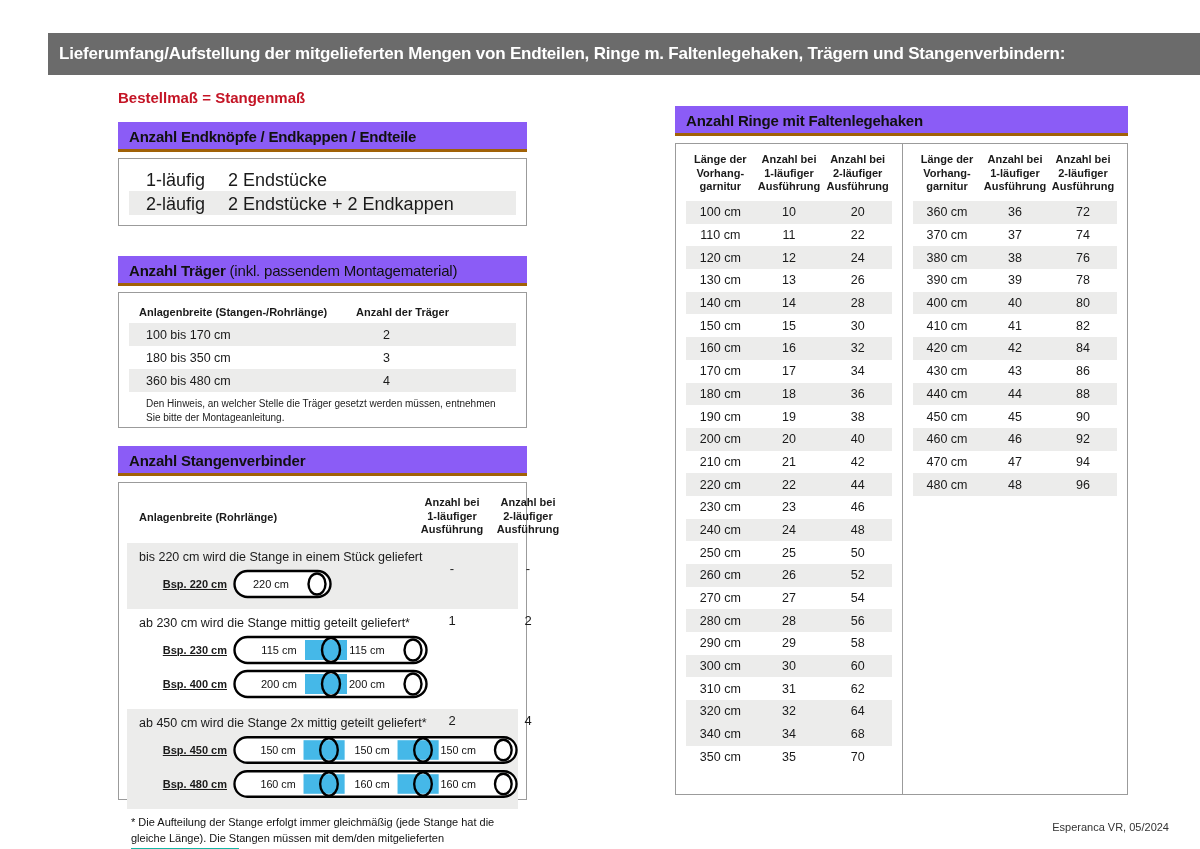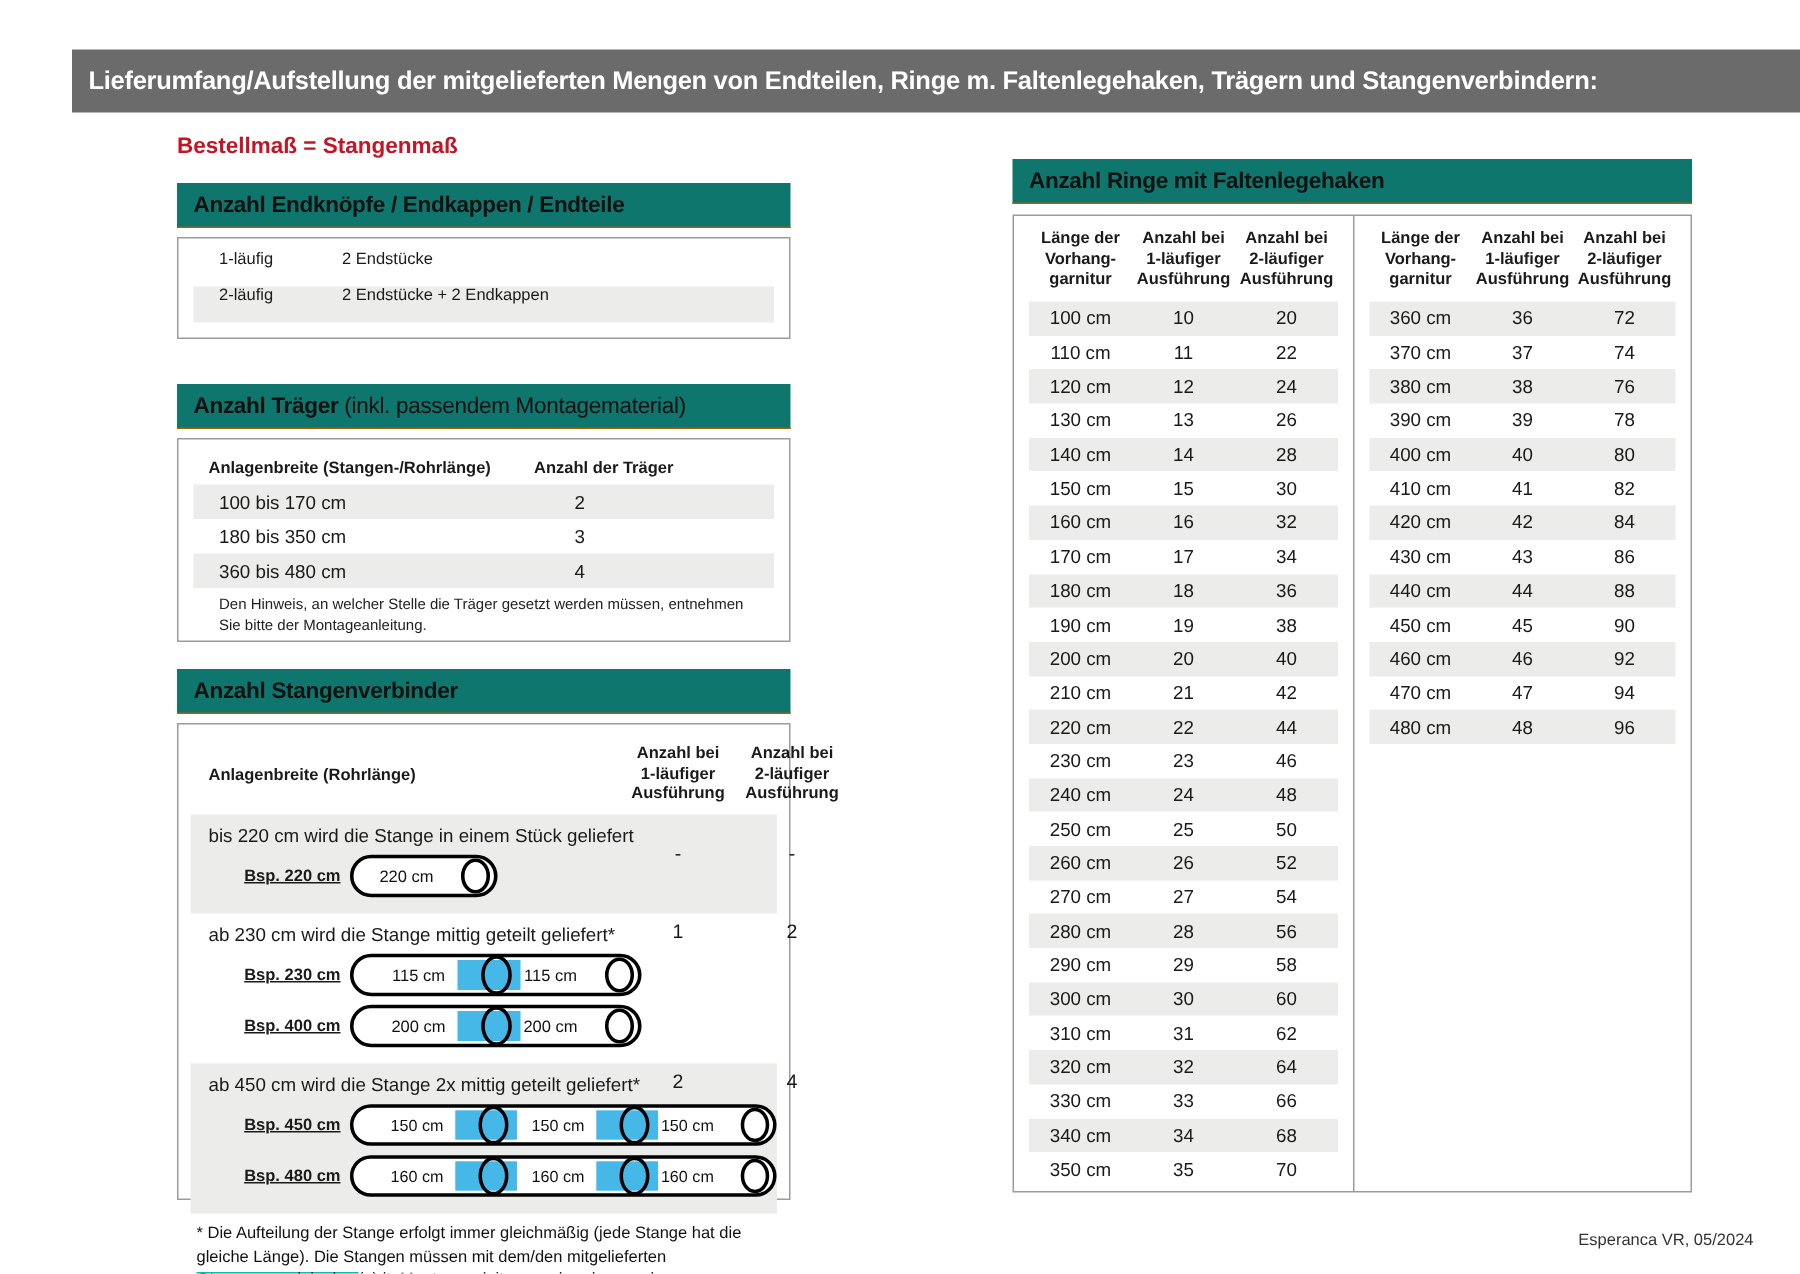--- a/index.html
+++ b/index.html
@@ -12,38 +12,38 @@
     position:absolute;left:48px;top:33px;right:0;height:42px;
     background:#6b6b6b;color:#ffffff;font-weight:bold;font-size:17px;
     line-height:42px;padding-left:11px;letter-spacing:-0.2px;
     box-sizing:border-box;
   }
   .subtitle{
     position:absolute;left:118px;top:89px;
     color:#c41425;font-weight:bold;font-size:15px;
   }
   .secbar{
-    background:#0f766e;height:30px;line-height:30px;padding-left:11px;
+    background:#8b5cf6;height:30px;line-height:30px;padding-left:11px;
     font-weight:bold;font-size:15px;color:#111;letter-spacing:-0.2px;
-    border-bottom:1px solid #a16207;box-sizing:border-box;
+    border-bottom:3px solid #a16207;box-sizing:border-box;
   }
   .secbar .normal{font-weight:normal;}
   .box{
     background:#fff;border:1px solid #9b9b9b;box-sizing:border-box;
   }
   .leftcol{position:absolute;left:118px;top:122px;width:455px;}
   .leftcol section{position:absolute;left:0;width:409px;}
   #sec-endteile{top:0;}
   #sec-endteile .box{margin-top:6px;height:68px;padding:8px 10px;}
   #sec-traeger{top:134px;}
   #sec-traeger .box{margin-top:6px;height:136px;padding:8px 10px;}
   #sec-verbinder{top:324px;}
   #sec-verbinder .box{margin-top:6px;height:318px;padding:6px 0 0 0;position:relative;}
 
-  .simple-row{display:flex;align-items:flex-start;height:24px;font-size:11px;}
+  .simple-row{display:flex;align-items:flex-end;height:24px;font-size:18px;}
   .simple-row .lbl{width:82px;padding-left:17px;}
   .stripe{background:#ececeb;}
 
   .t-head{display:flex;height:22px;align-items:center;font-size:11px;font-weight:bold;justify-content:center;}
   .t-head .c1{padding-left:10px;flex:1;}
   .t-head .c2{width:160px;}
   .t-row{display:flex;align-items:center;height:23px;font-size:12.5px;}
   .t-row .c1{padding-left:17px;flex:1;}
   .t-row .c2{width:160px;text-align:left;padding-left:27px;box-sizing:border-box;}
   .t-note{font-size:10px;line-height:14px;padding:5px 10px 0 17px;color:#222;}
@@ -357,25 +357,20 @@
           <div class="rrow">
             <span>310 cm</span>
             <span>31</span>
             <span>62</span>
           </div>
           <div class="rrow stripe">
             <span>320 cm</span>
             <span>32</span>
             <span>64</span>
           </div>
-          <div class="rrow">
-            <span>330 cm</span>
-            <span>33</span>
-            <span>66</span>
-          </div>
           <div class="rrow stripe">
             <span>340 cm</span>
             <span>34</span>
             <span>68</span>
           </div>
           <div class="rrow">
             <span>350 cm</span>
             <span>35</span>
             <span>70</span>
           </div>

